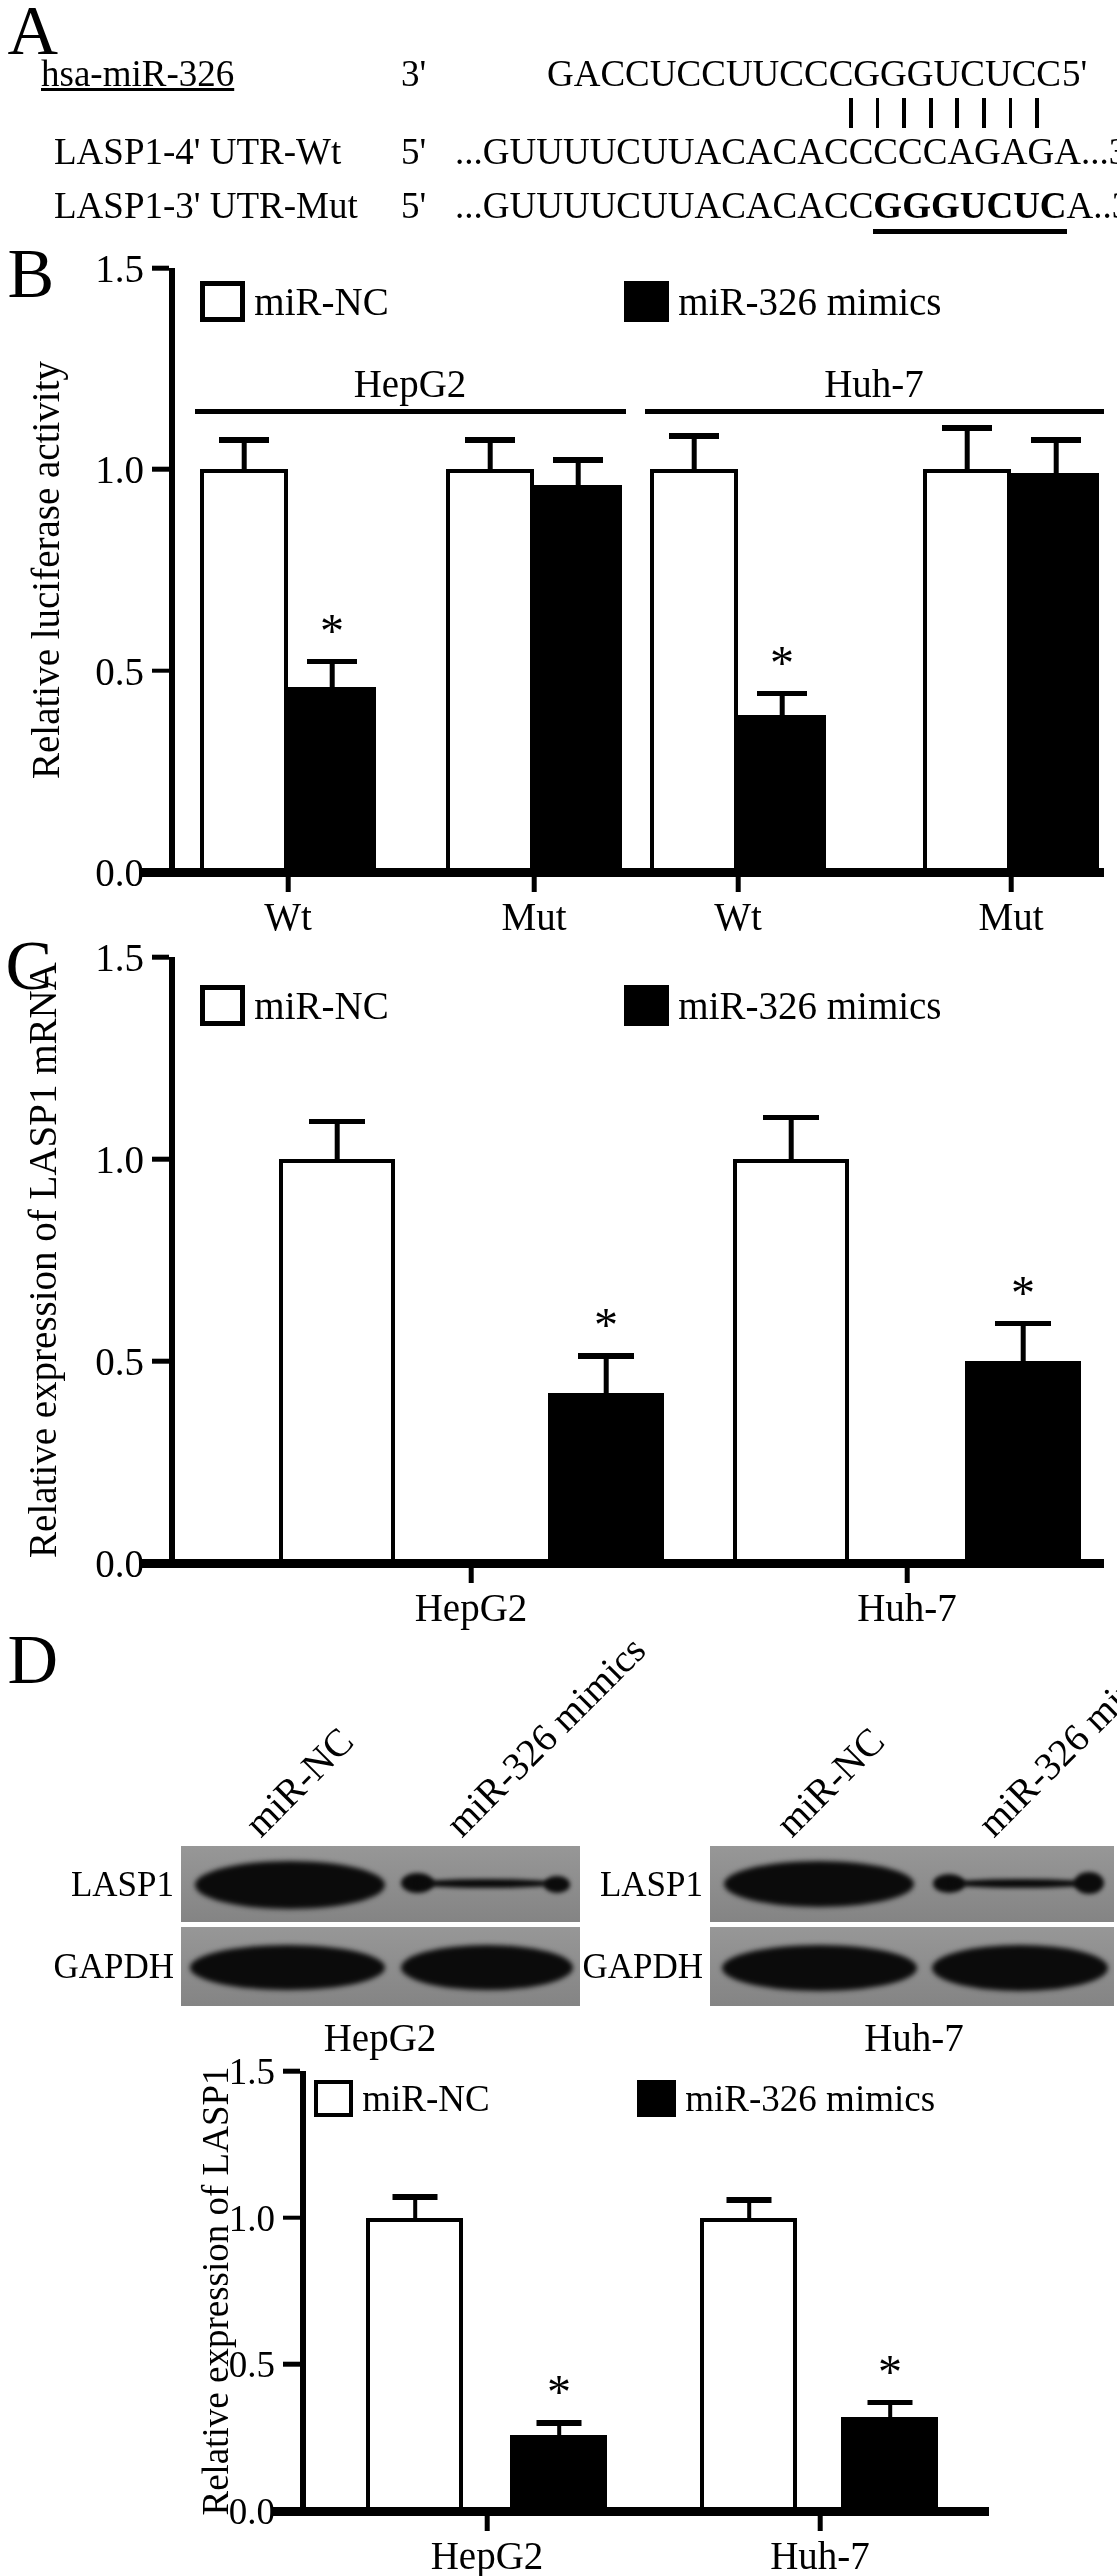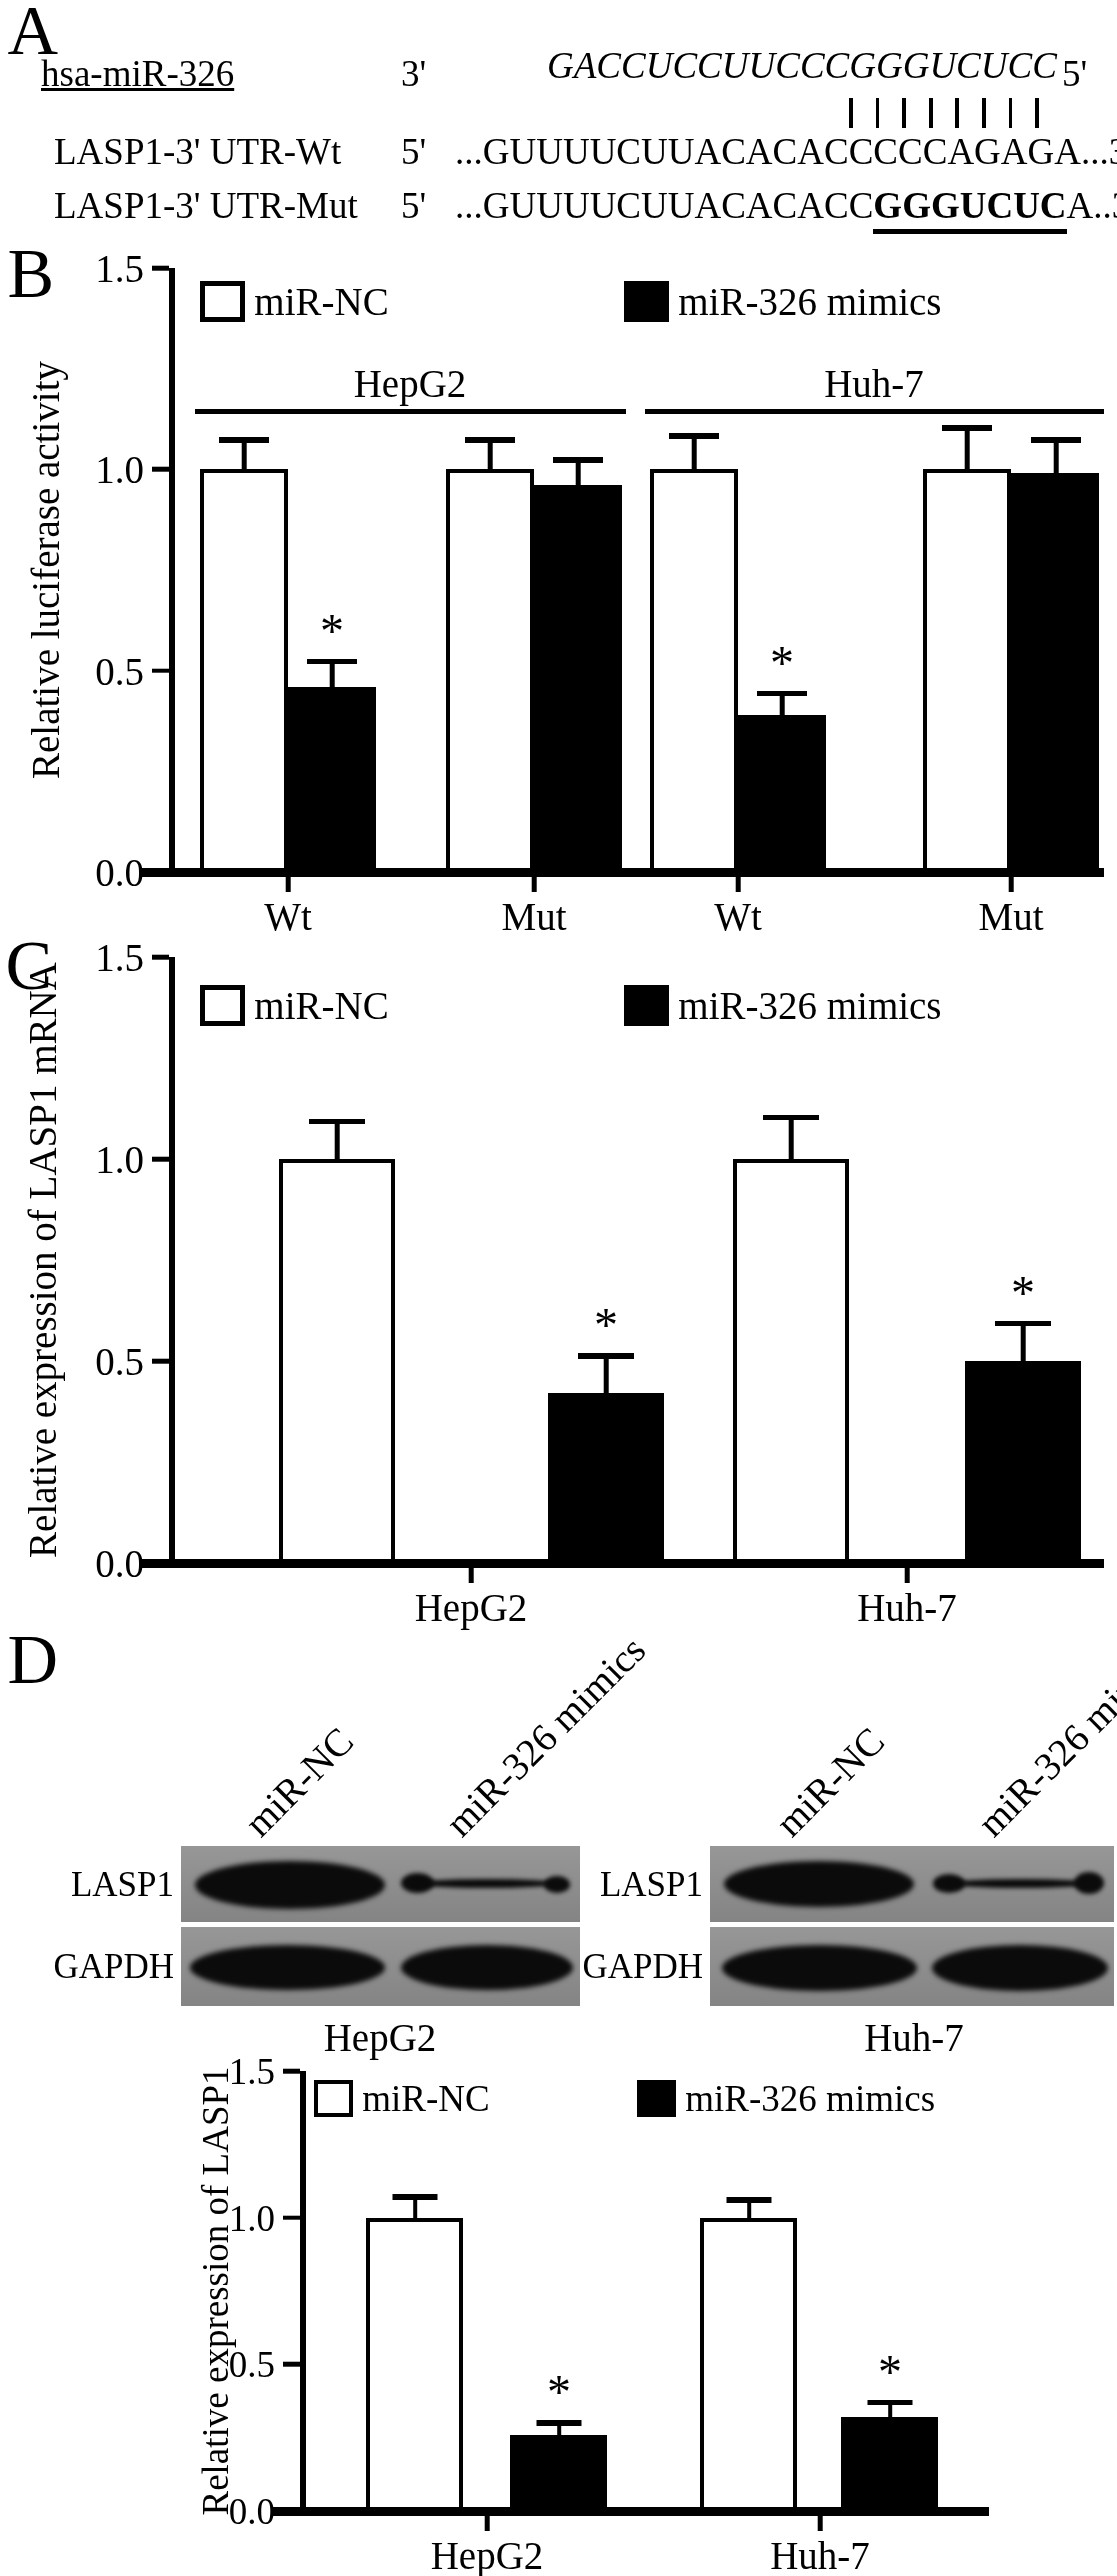--- a/index.html
+++ b/index.html
@@ -43,35 +43,35 @@
 </style>
 </head>
 <body>
 
 <div id="fig">
 
   <div class="panel-letter" style="left:7.4px;top:-3.7px;">A</div>
 
   <div class="seq" style="left:41px;top:54px;text-decoration:underline;">hsa-miR-326</div>
   <div class="seq" style="left:401px;top:54px;">3'</div>
-  <div class="seq" style="left:547px;top:46px;font-style:italic;">GACCUCCUUCCCGGGUCUCC</div>
+  <div class="seq" style="left:547px;top:54px;">GACCUCCUUCCCGGGUCUCC</div>
   <div class="seq" style="left:1062px;top:54px;">5'</div>
 
   <div class="pair-bars" style="left:849px;top:98px;width:190px;height:30px;">
     <div class="pair-bar"></div>
     <div class="pair-bar"></div>
     <div class="pair-bar"></div>
     <div class="pair-bar"></div>
     <div class="pair-bar"></div>
     <div class="pair-bar"></div>
     <div class="pair-bar"></div>
     <div class="pair-bar"></div>
   </div>
 
-  <div class="seq" style="left:54px;top:132px;">LASP1-3' UTR-Wt</div>
+  <div class="seq" style="left:54px;top:132px;">LASP1-4' UTR-Wt</div>
   <div class="seq" style="left:401px;top:132px;">5'</div>
   <div class="seq" style="left:455px;top:132px;">...GUUUUCUUACACACCCCCAGAGA...3'</div>
 
   <div class="seq" style="left:54px;top:186px;text-align:right;">LASP1-3' UTR-Mut</div>
   <div class="seq" style="left:401px;top:186px;">5'</div>
   <div class="seq" style="left:455px;top:186px;"><span>...GUUUUCUUACACACC</span><span class="seq-mut">GGGUCUC</span><span>A..3'</span></div>
 
   <div class="panel-letter" style="left:7.4px;top:239px;">B</div>
   <div class="ylab" style="left:45px;top:570px;">Relative luciferase activity</div>
 

